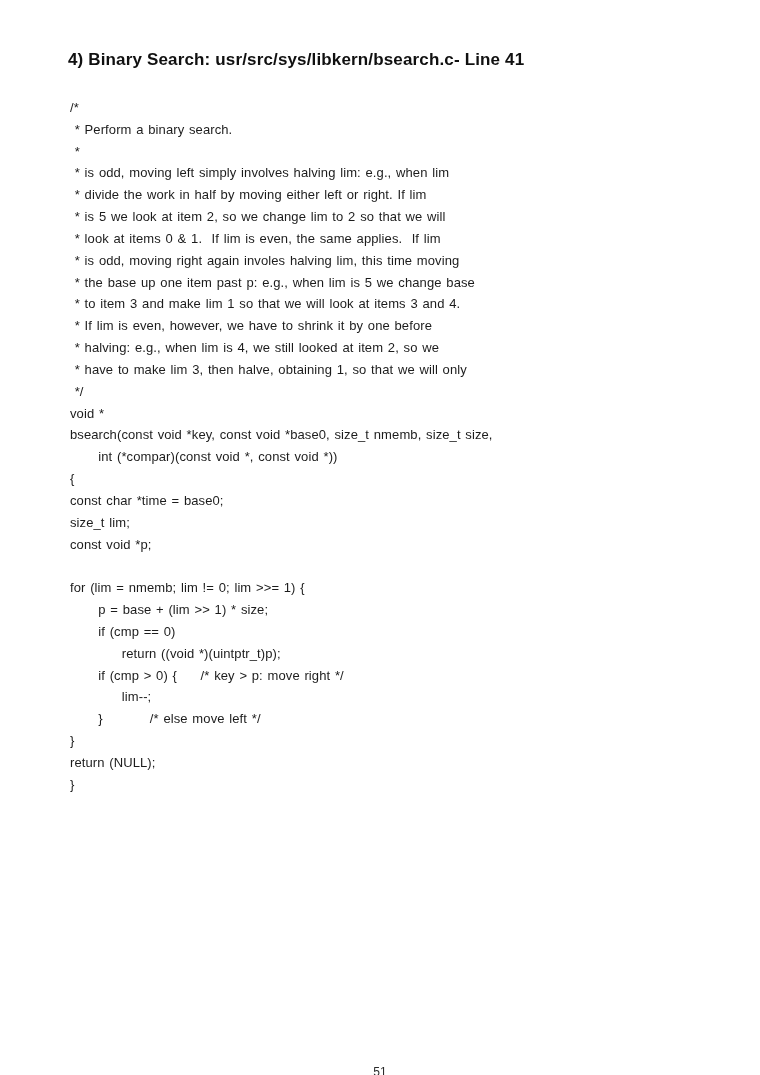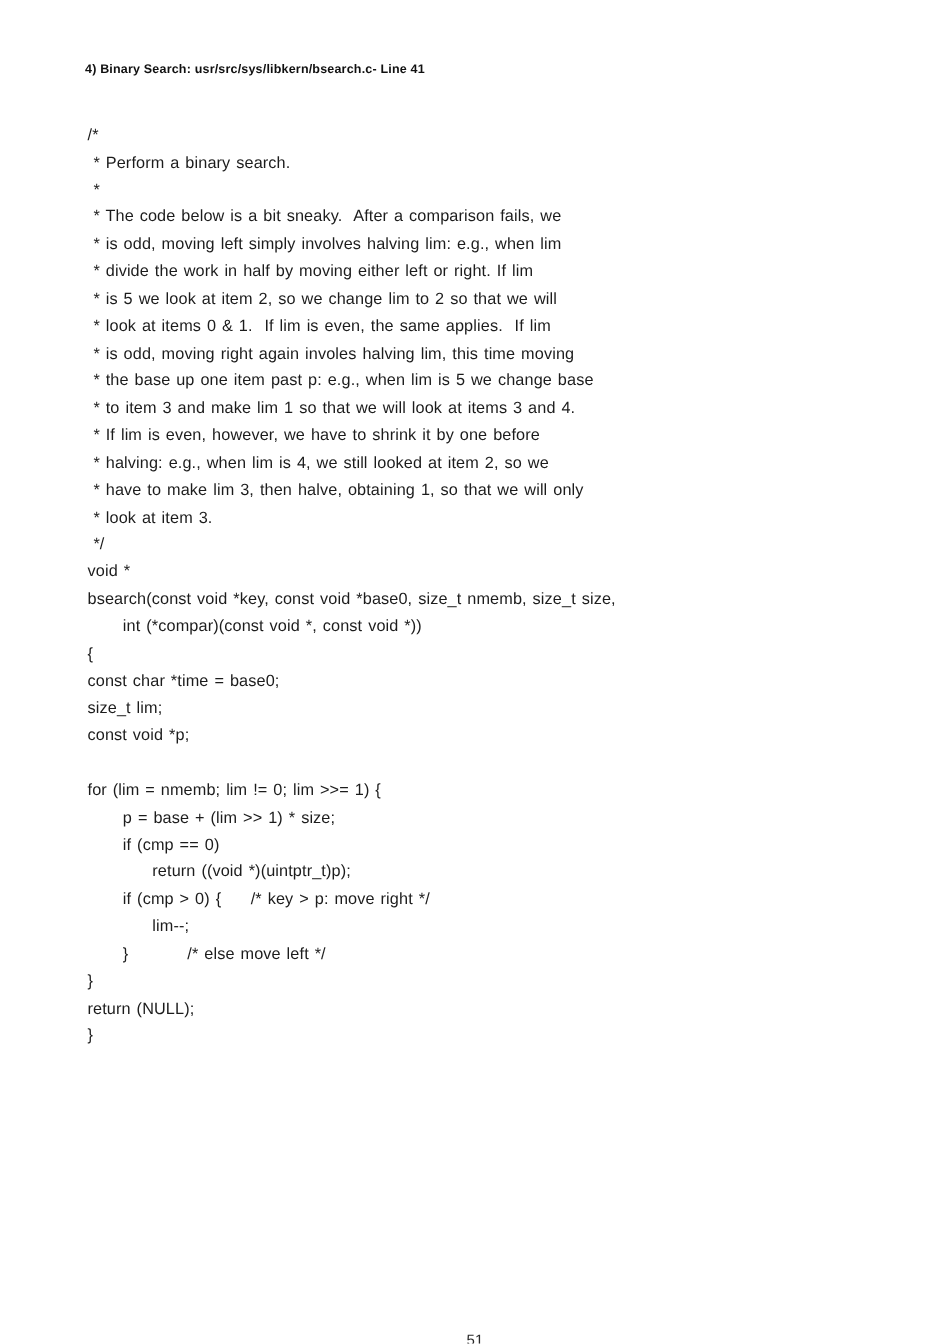--- a/index.html
+++ b/index.html
@@ -14,21 +14,21 @@
     background: #ffffff;
     font-family: "Liberation Sans", sans-serif;
     color: #1c1c1c;
     overflow: hidden;
   }
   .doc-title {
     position: absolute;
     left: 68px;
     top: 50px;
     margin: 0;
-    font-size: 10px;
+    font-size: 17px;
     font-weight: 700;
     color: #101010;
     letter-spacing: 0.15px;
     white-space: pre;
   }
   .code-block {
     position: absolute;
     left: 70px;
     top: 97px;
     font-size: 13px;
@@ -56,32 +56,30 @@
 </head>
 <body>
 
 <div class="page">
   <h1 class="doc-title">4) Binary Search: usr/src/sys/libkern/bsearch.c- Line 41</h1>
 
   <div class="code-block">
       <div class="code-line">/*</div>
       <div class="code-line"> * Perform a binary search.</div>
       <div class="code-line"> *</div>
-      <div class="code-line"> * The code below is a bit sneaky.  After a comparison fails, we</div>
       <div class="code-line"> * is odd, moving left simply involves halving lim: e.g., when lim</div>
       <div class="code-line"> * divide the work in half by moving either left or right. If lim</div>
       <div class="code-line"> * is 5 we look at item 2, so we change lim to 2 so that we will</div>
       <div class="code-line"> * look at items 0 &amp; 1.  If lim is even, the same applies.  If lim</div>
       <div class="code-line"> * is odd, moving right again involes halving lim, this time moving</div>
       <div class="code-line"> * the base up one item past p: e.g., when lim is 5 we change base</div>
       <div class="code-line"> * to item 3 and make lim 1 so that we will look at items 3 and 4.</div>
       <div class="code-line"> * If lim is even, however, we have to shrink it by one before</div>
       <div class="code-line"> * halving: e.g., when lim is 4, we still looked at item 2, so we</div>
       <div class="code-line"> * have to make lim 3, then halve, obtaining 1, so that we will only</div>
-      <div class="code-line"> * look at item 3.</div>
       <div class="code-line"> */</div>
       <div class="code-line">void *</div>
       <div class="code-line">bsearch(const void *key, const void *base0, size_t nmemb, size_t size,</div>
       <div class="code-line">      int (*compar)(const void *, const void *))</div>
       <div class="code-line">{</div>
       <div class="code-line">const char *time = base0;</div>
       <div class="code-line">size_t lim;</div>
       <div class="code-line">const void *p;</div>
       <div class="code-line"></div>
       <div class="code-line">for (lim = nmemb; lim != 0; lim &gt;&gt;= 1) {</div>

